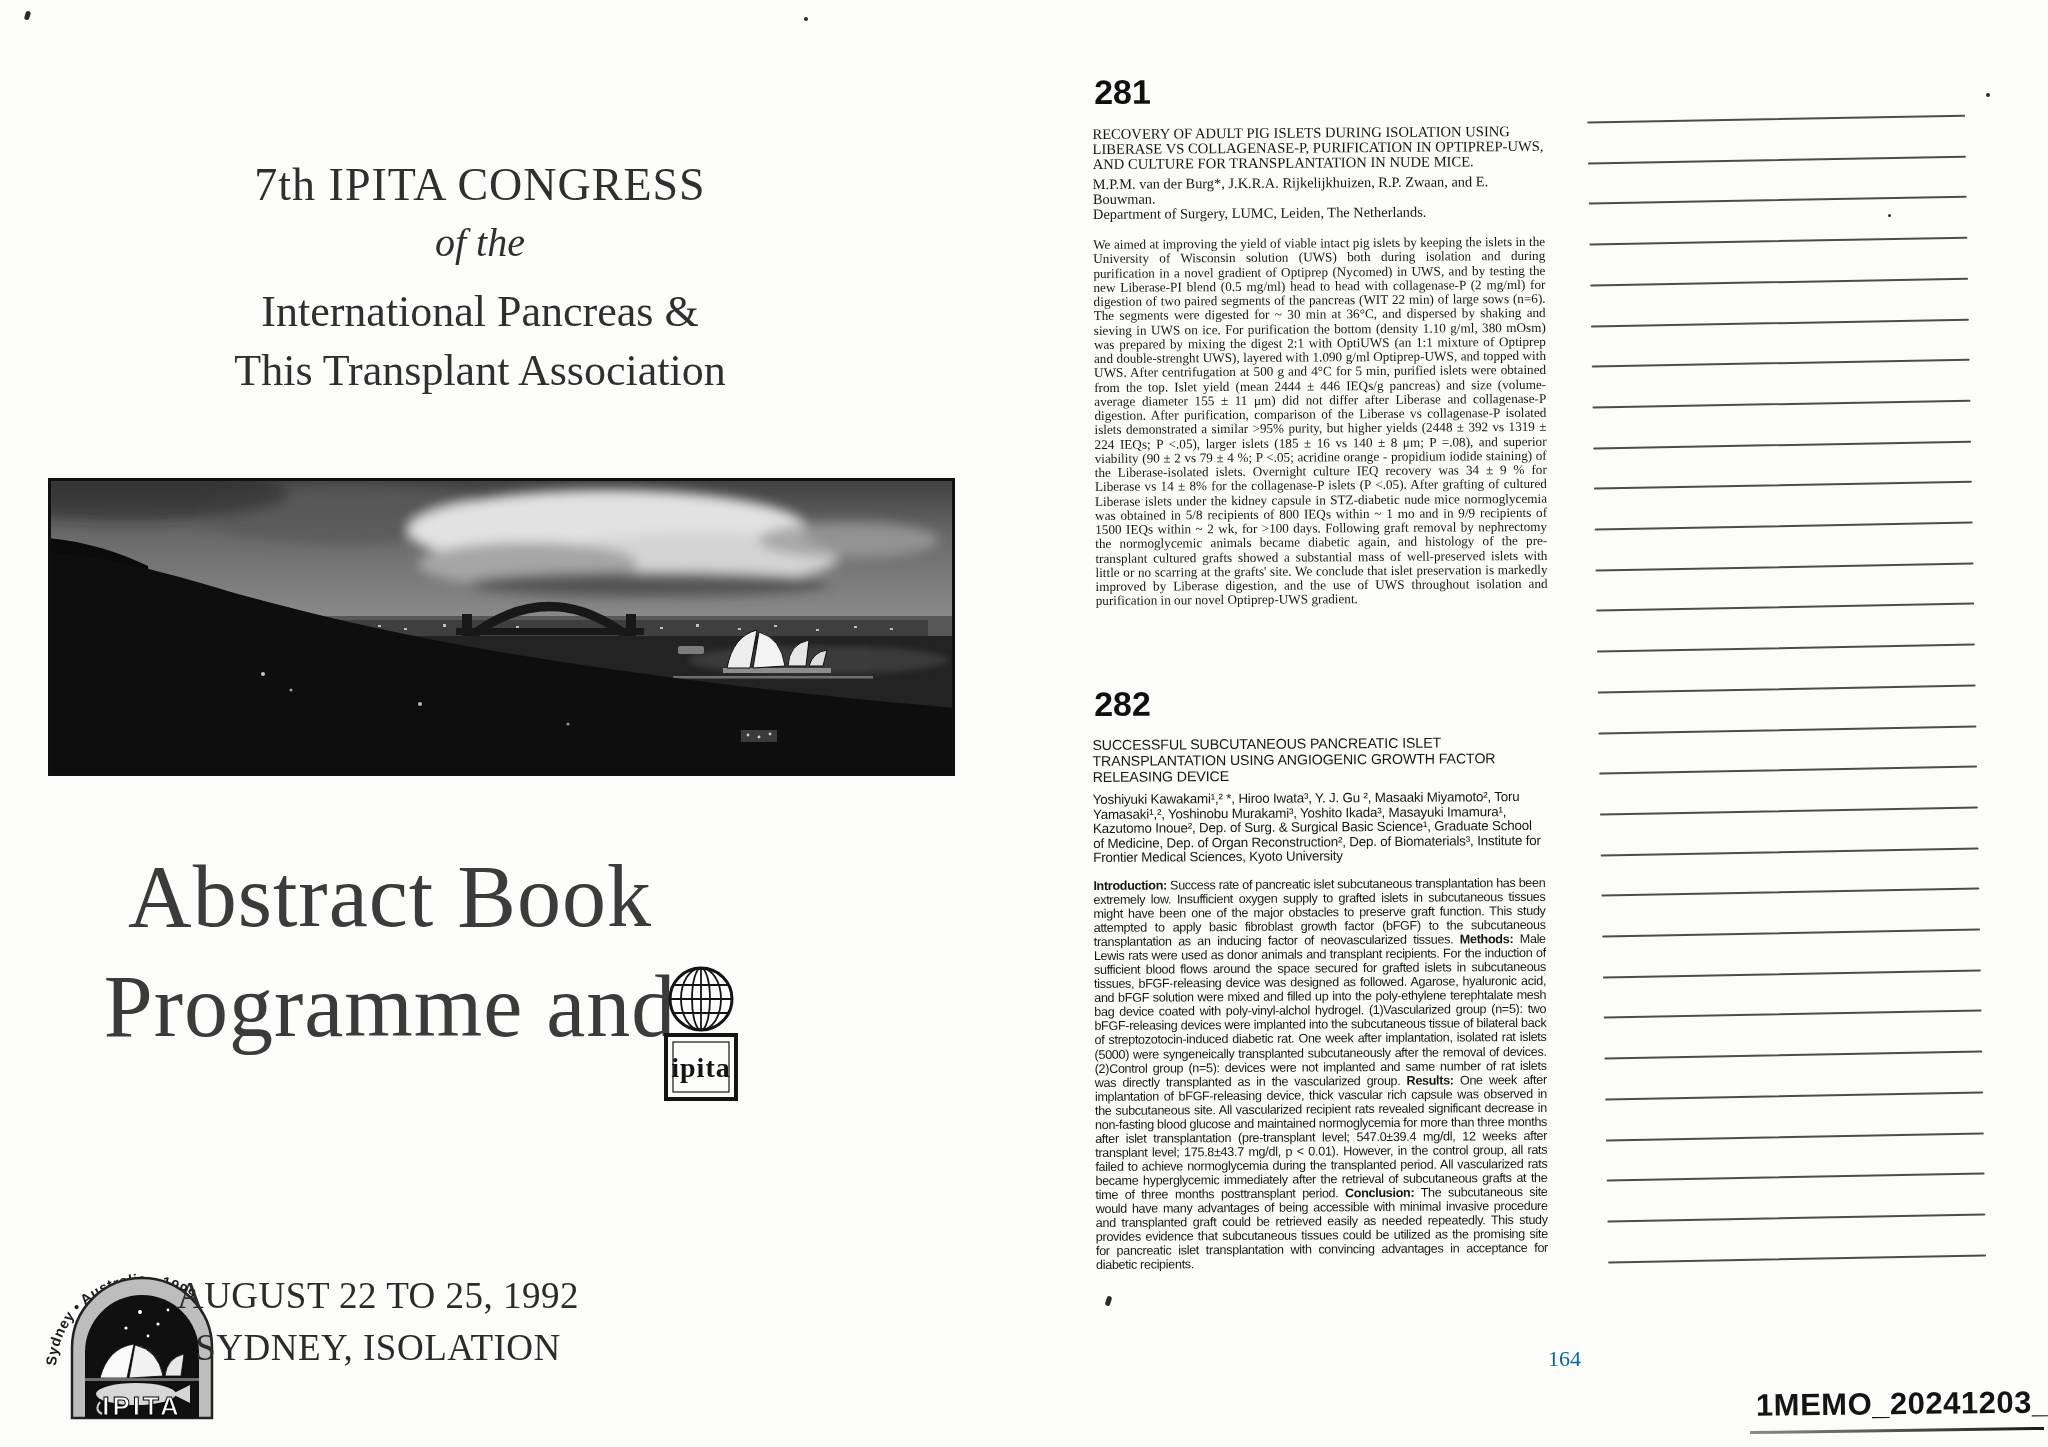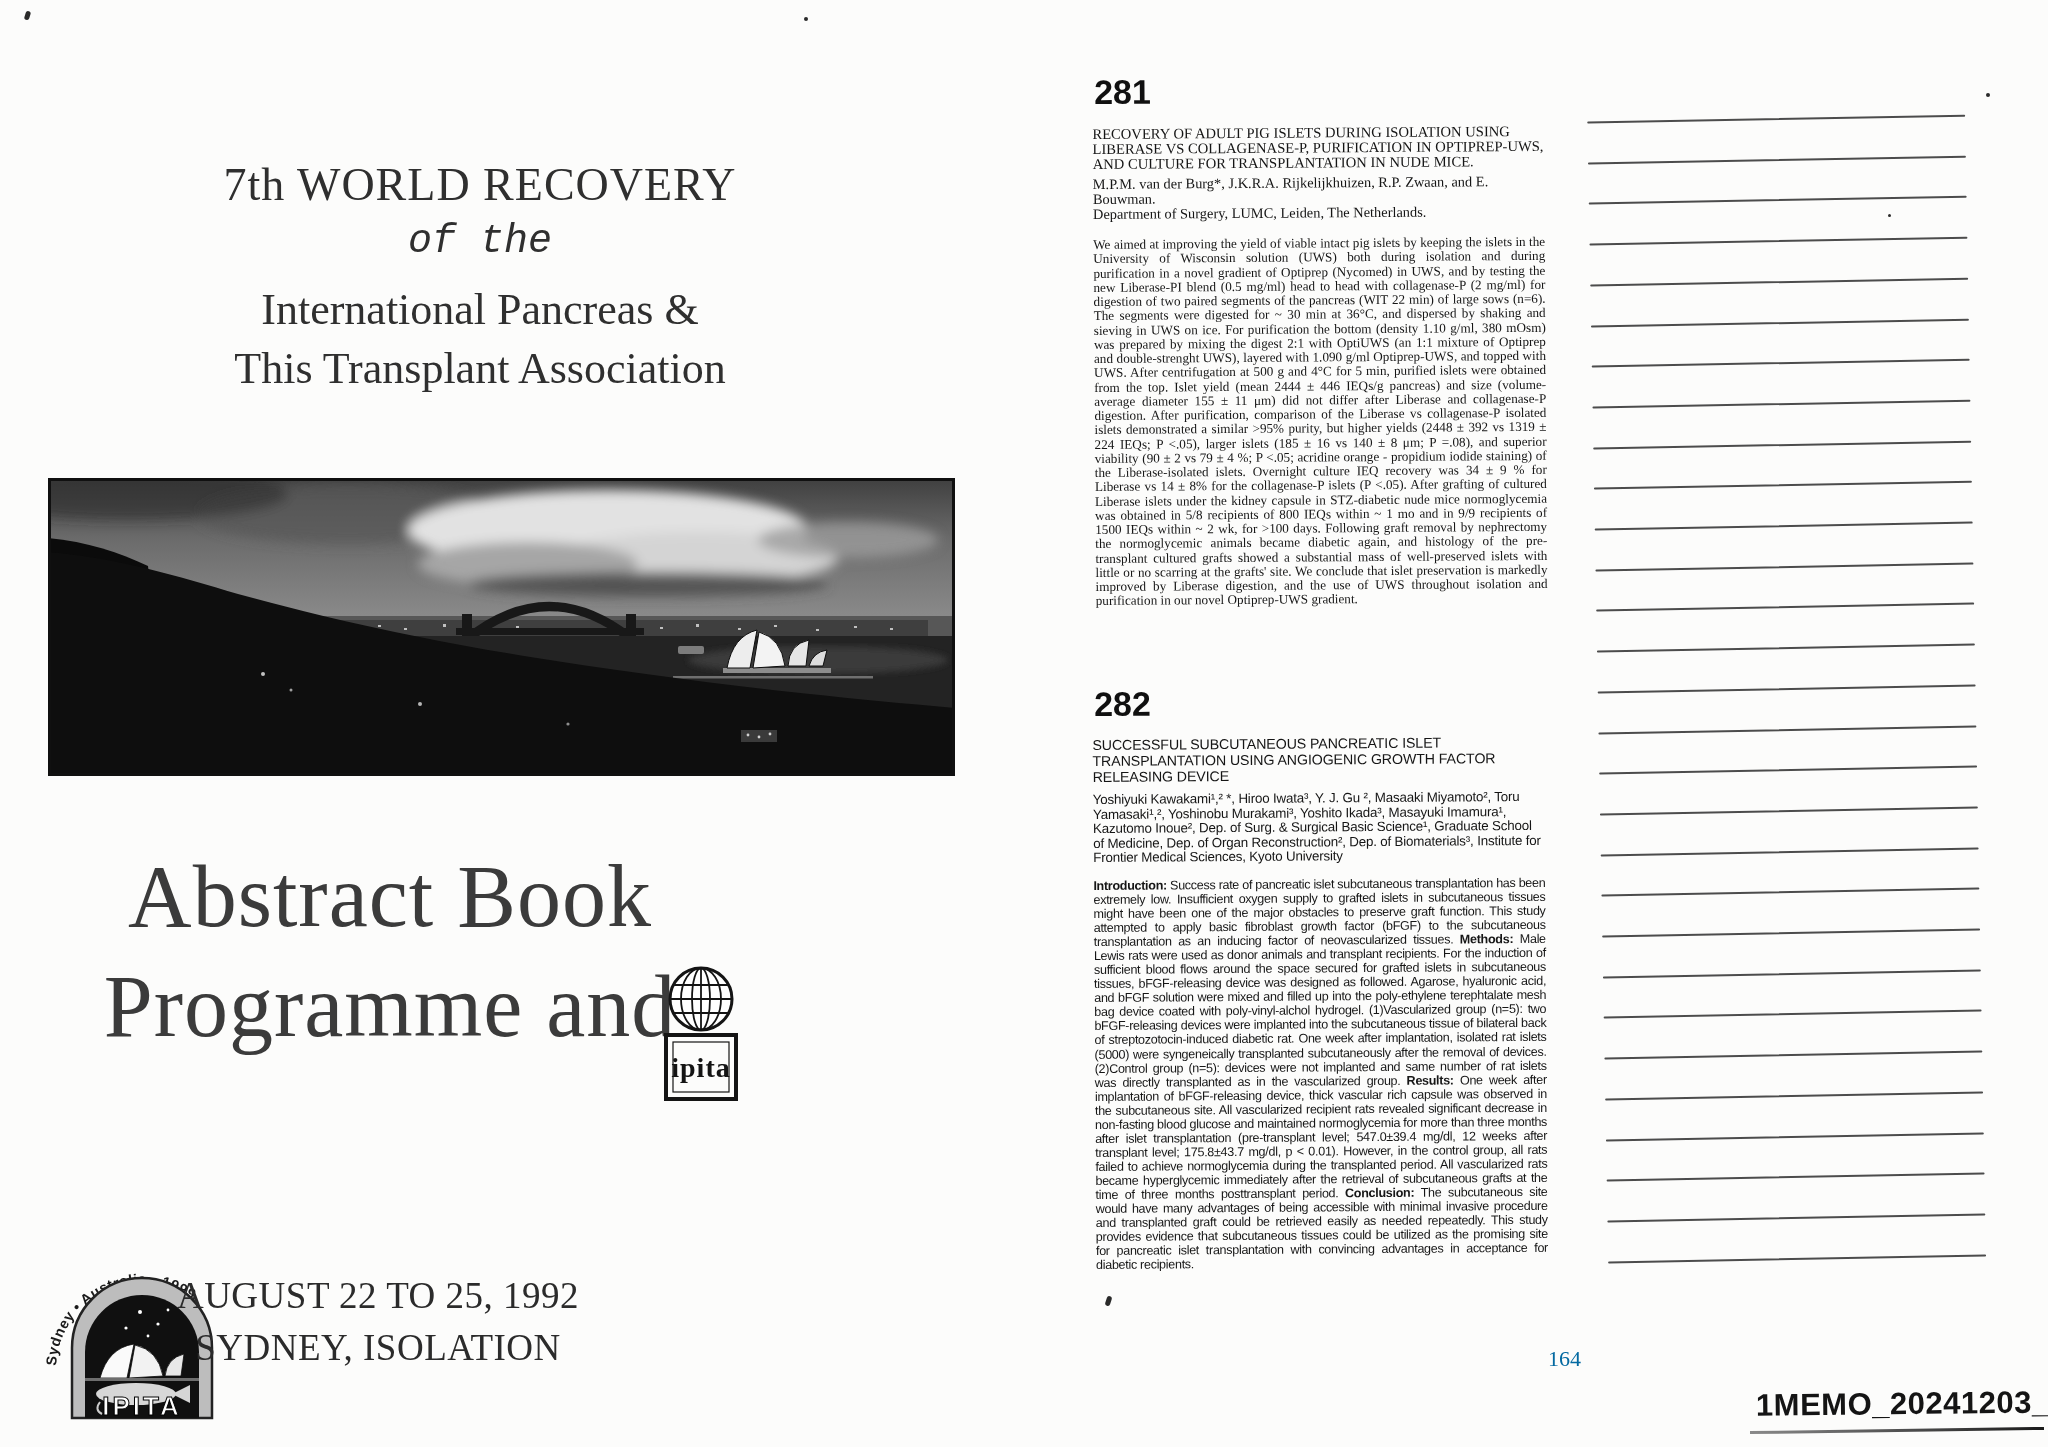--- a/index.html
+++ b/index.html
@@ -1,21 +1,21 @@
 <!DOCTYPE html>
 <html><head>
 <meta charset="utf-8">
 <style>
   html,body{margin:0;padding:0;background:#e8e8e6;}
   .sheet{position:relative;width:2048px;height:1447px;background:#fcfcfb;overflow:hidden;
          font-family:"Liberation Serif",serif;color:#222;}
   
   .congress{position:absolute;left:128px;top:158px;width:704px;text-align:center;color:#2f2f2f;}
   .congress .l1{font-size:46px;letter-spacing:1px;}
-  .congress .l2{font-size:40px;font-style:italic;margin-top:8px;font-family:Liberation Mono, monospace;}
+  .congress .l2{font-size:40px;font-style:italic;margin-top:8px;}
   .congress .l3{font-size:44px;margin-top:20px;}
   .congress .l4{font-size:44px;margin-top:8px;}
   .photo{position:absolute;left:48px;top:478px;}
   .booktitle{position:absolute;left:40px;top:842px;width:700px;text-align:center;
              font-size:88px;line-height:110px;color:#3b3b3b;letter-spacing:1px;}
   .dates{position:absolute;left:128px;top:1270px;width:500px;text-align:center;
          font-size:37px;line-height:52px;color:#2b2b2b;letter-spacing:0.5px;}
   .archlogo{position:absolute;left:44px;top:1246px;}
   .globelogo{position:absolute;left:653px;top:963px;}
   
@@ -46,21 +46,21 @@
   
   .speck{position:absolute;background:#2a2a2a;border-radius:50%;}
   .speck.comma{width:5px;height:9px;border-radius:3px;transform:rotate(18deg);}
 </style>
 </head>
 <body>
 
 <div class="sheet">
 
   <div class="congress">
-    <div class="l1">7th WORLD RECOVERY</div>
+    <div class="l1">7th IPITA CONGRESS</div>
     <div class="l2">of the</div>
     <div class="l3">International Pancreas &amp;</div>
     <div class="l4">This Transplant Association</div>
   </div>
 
   <svg class="photo" width="907" height="298" viewBox="0 0 907 298">
     <defs>
       <linearGradient id="sg" x1="0" y1="0" x2="0" y2="1">
         <stop offset="0" stop-color="#3f3f3f"></stop>
           <stop offset="0.4" stop-color="#6b6b6b"></stop>

